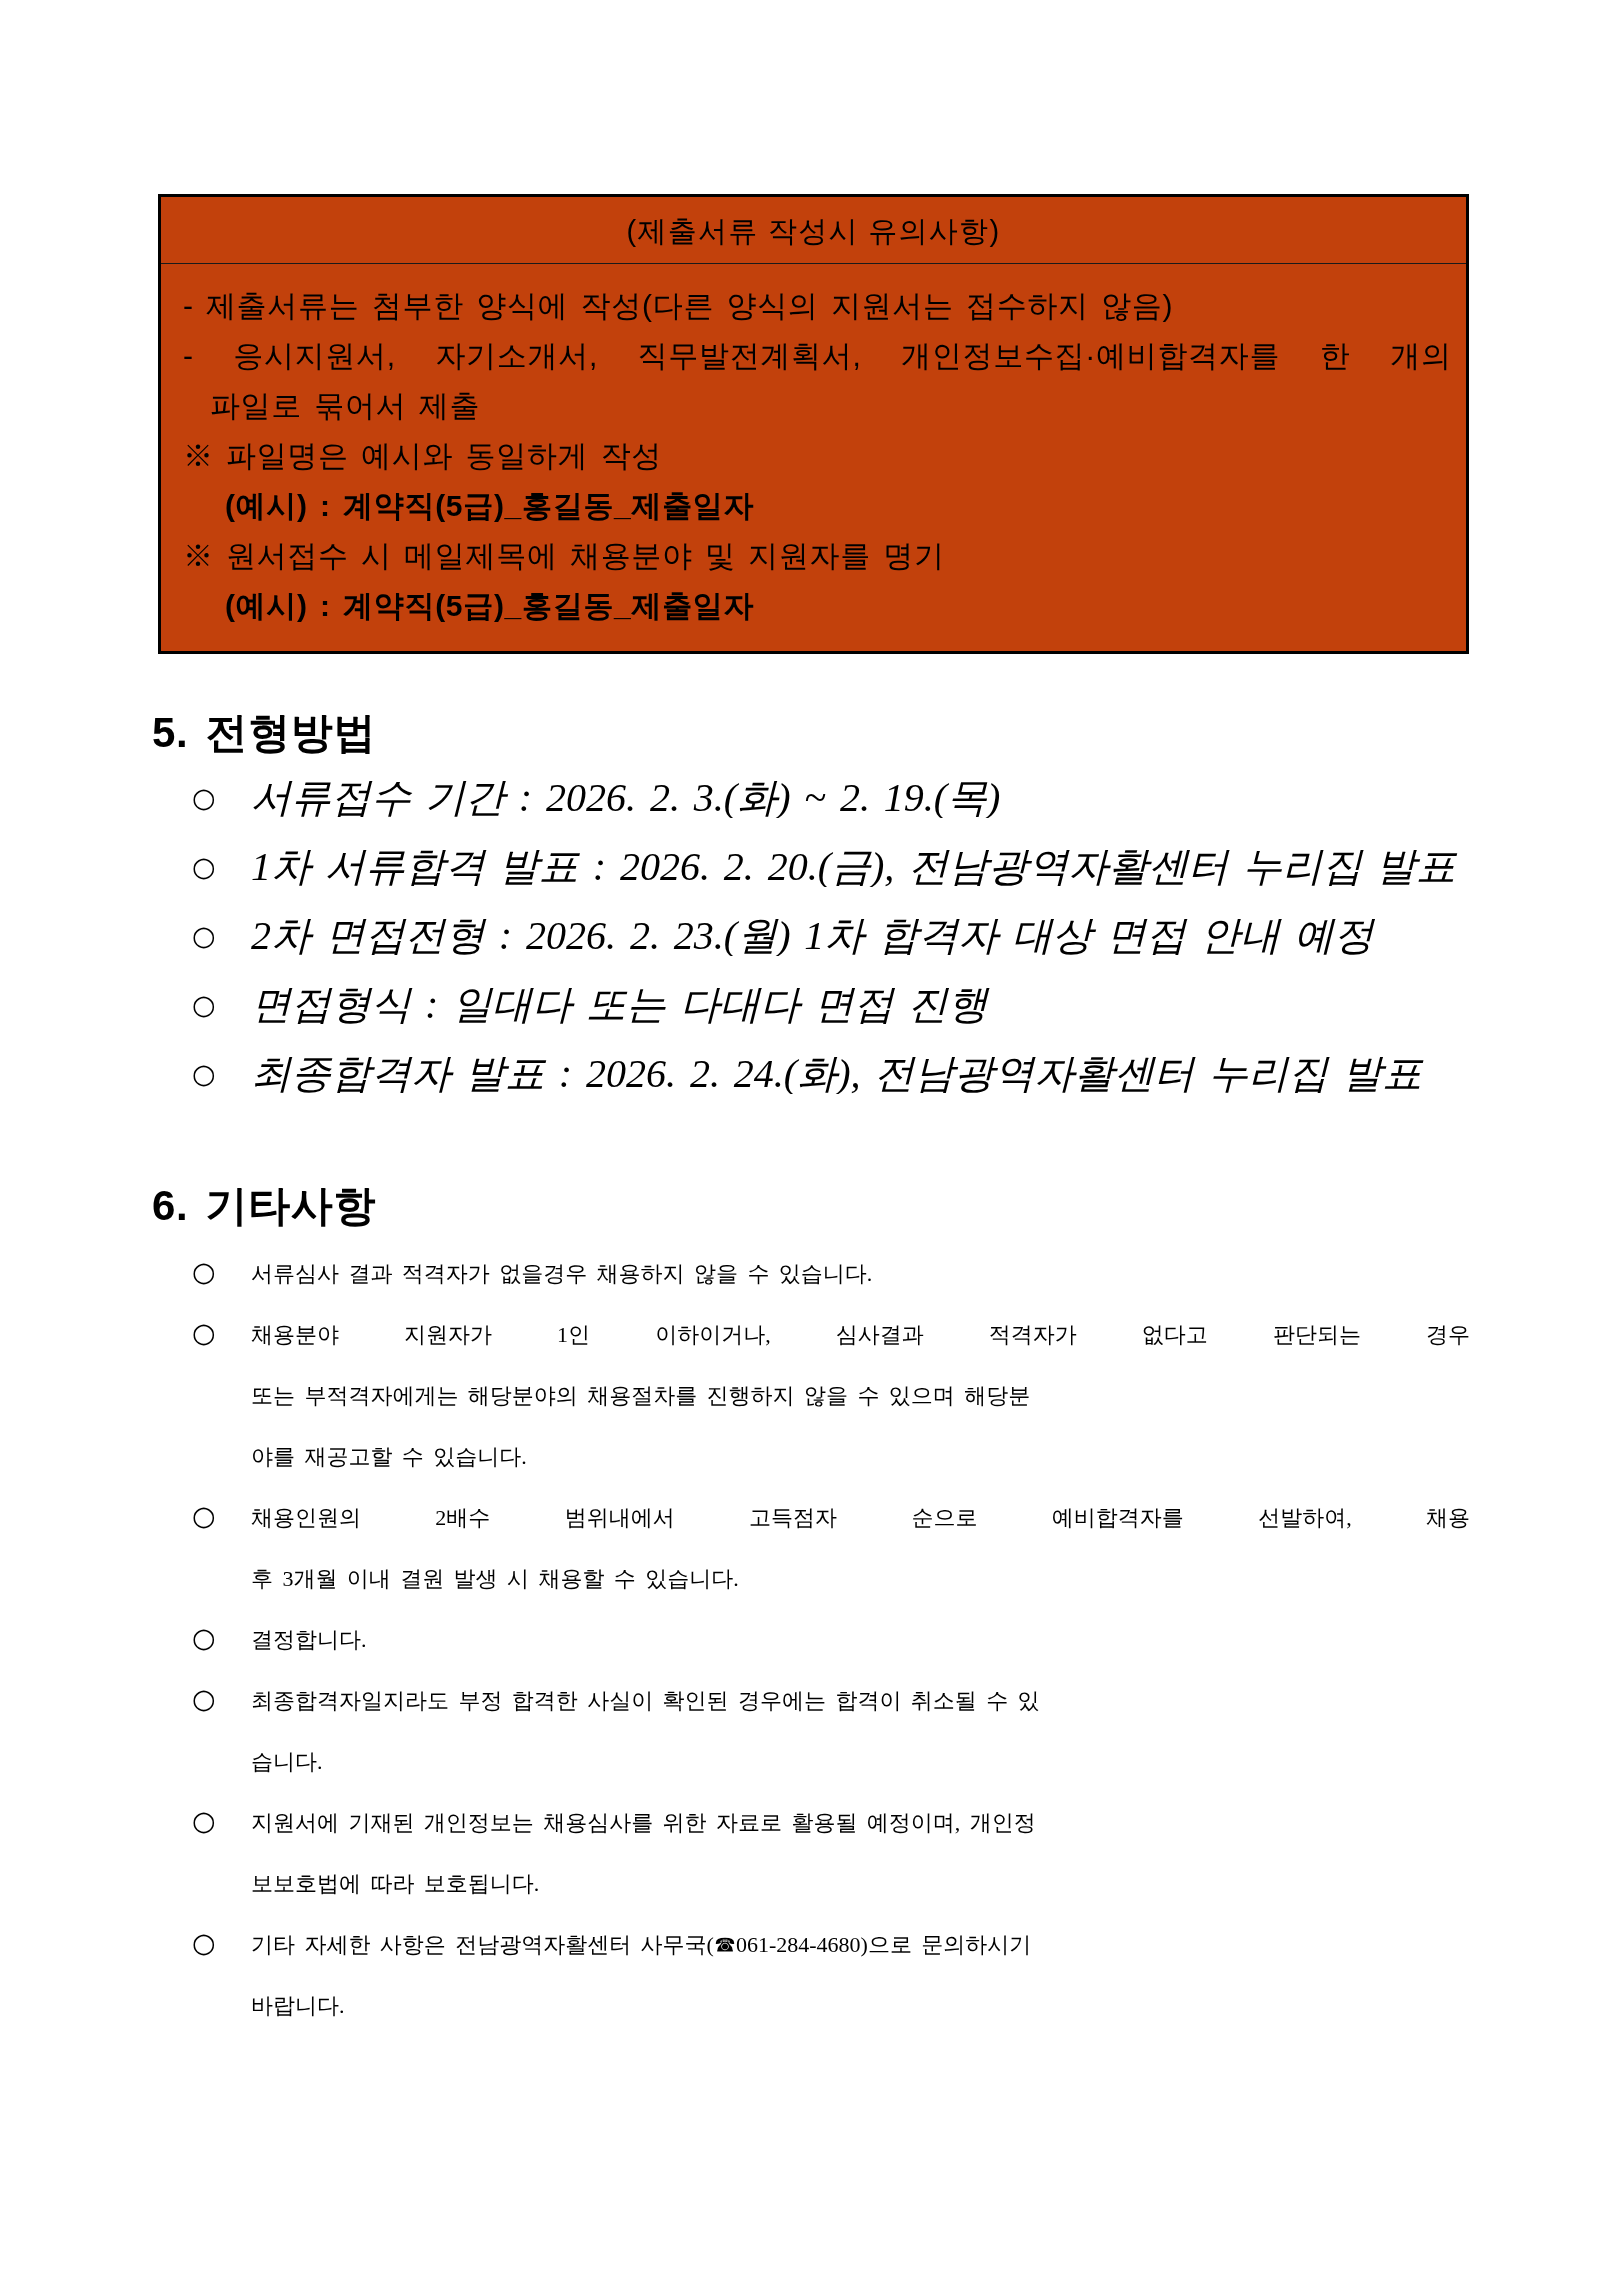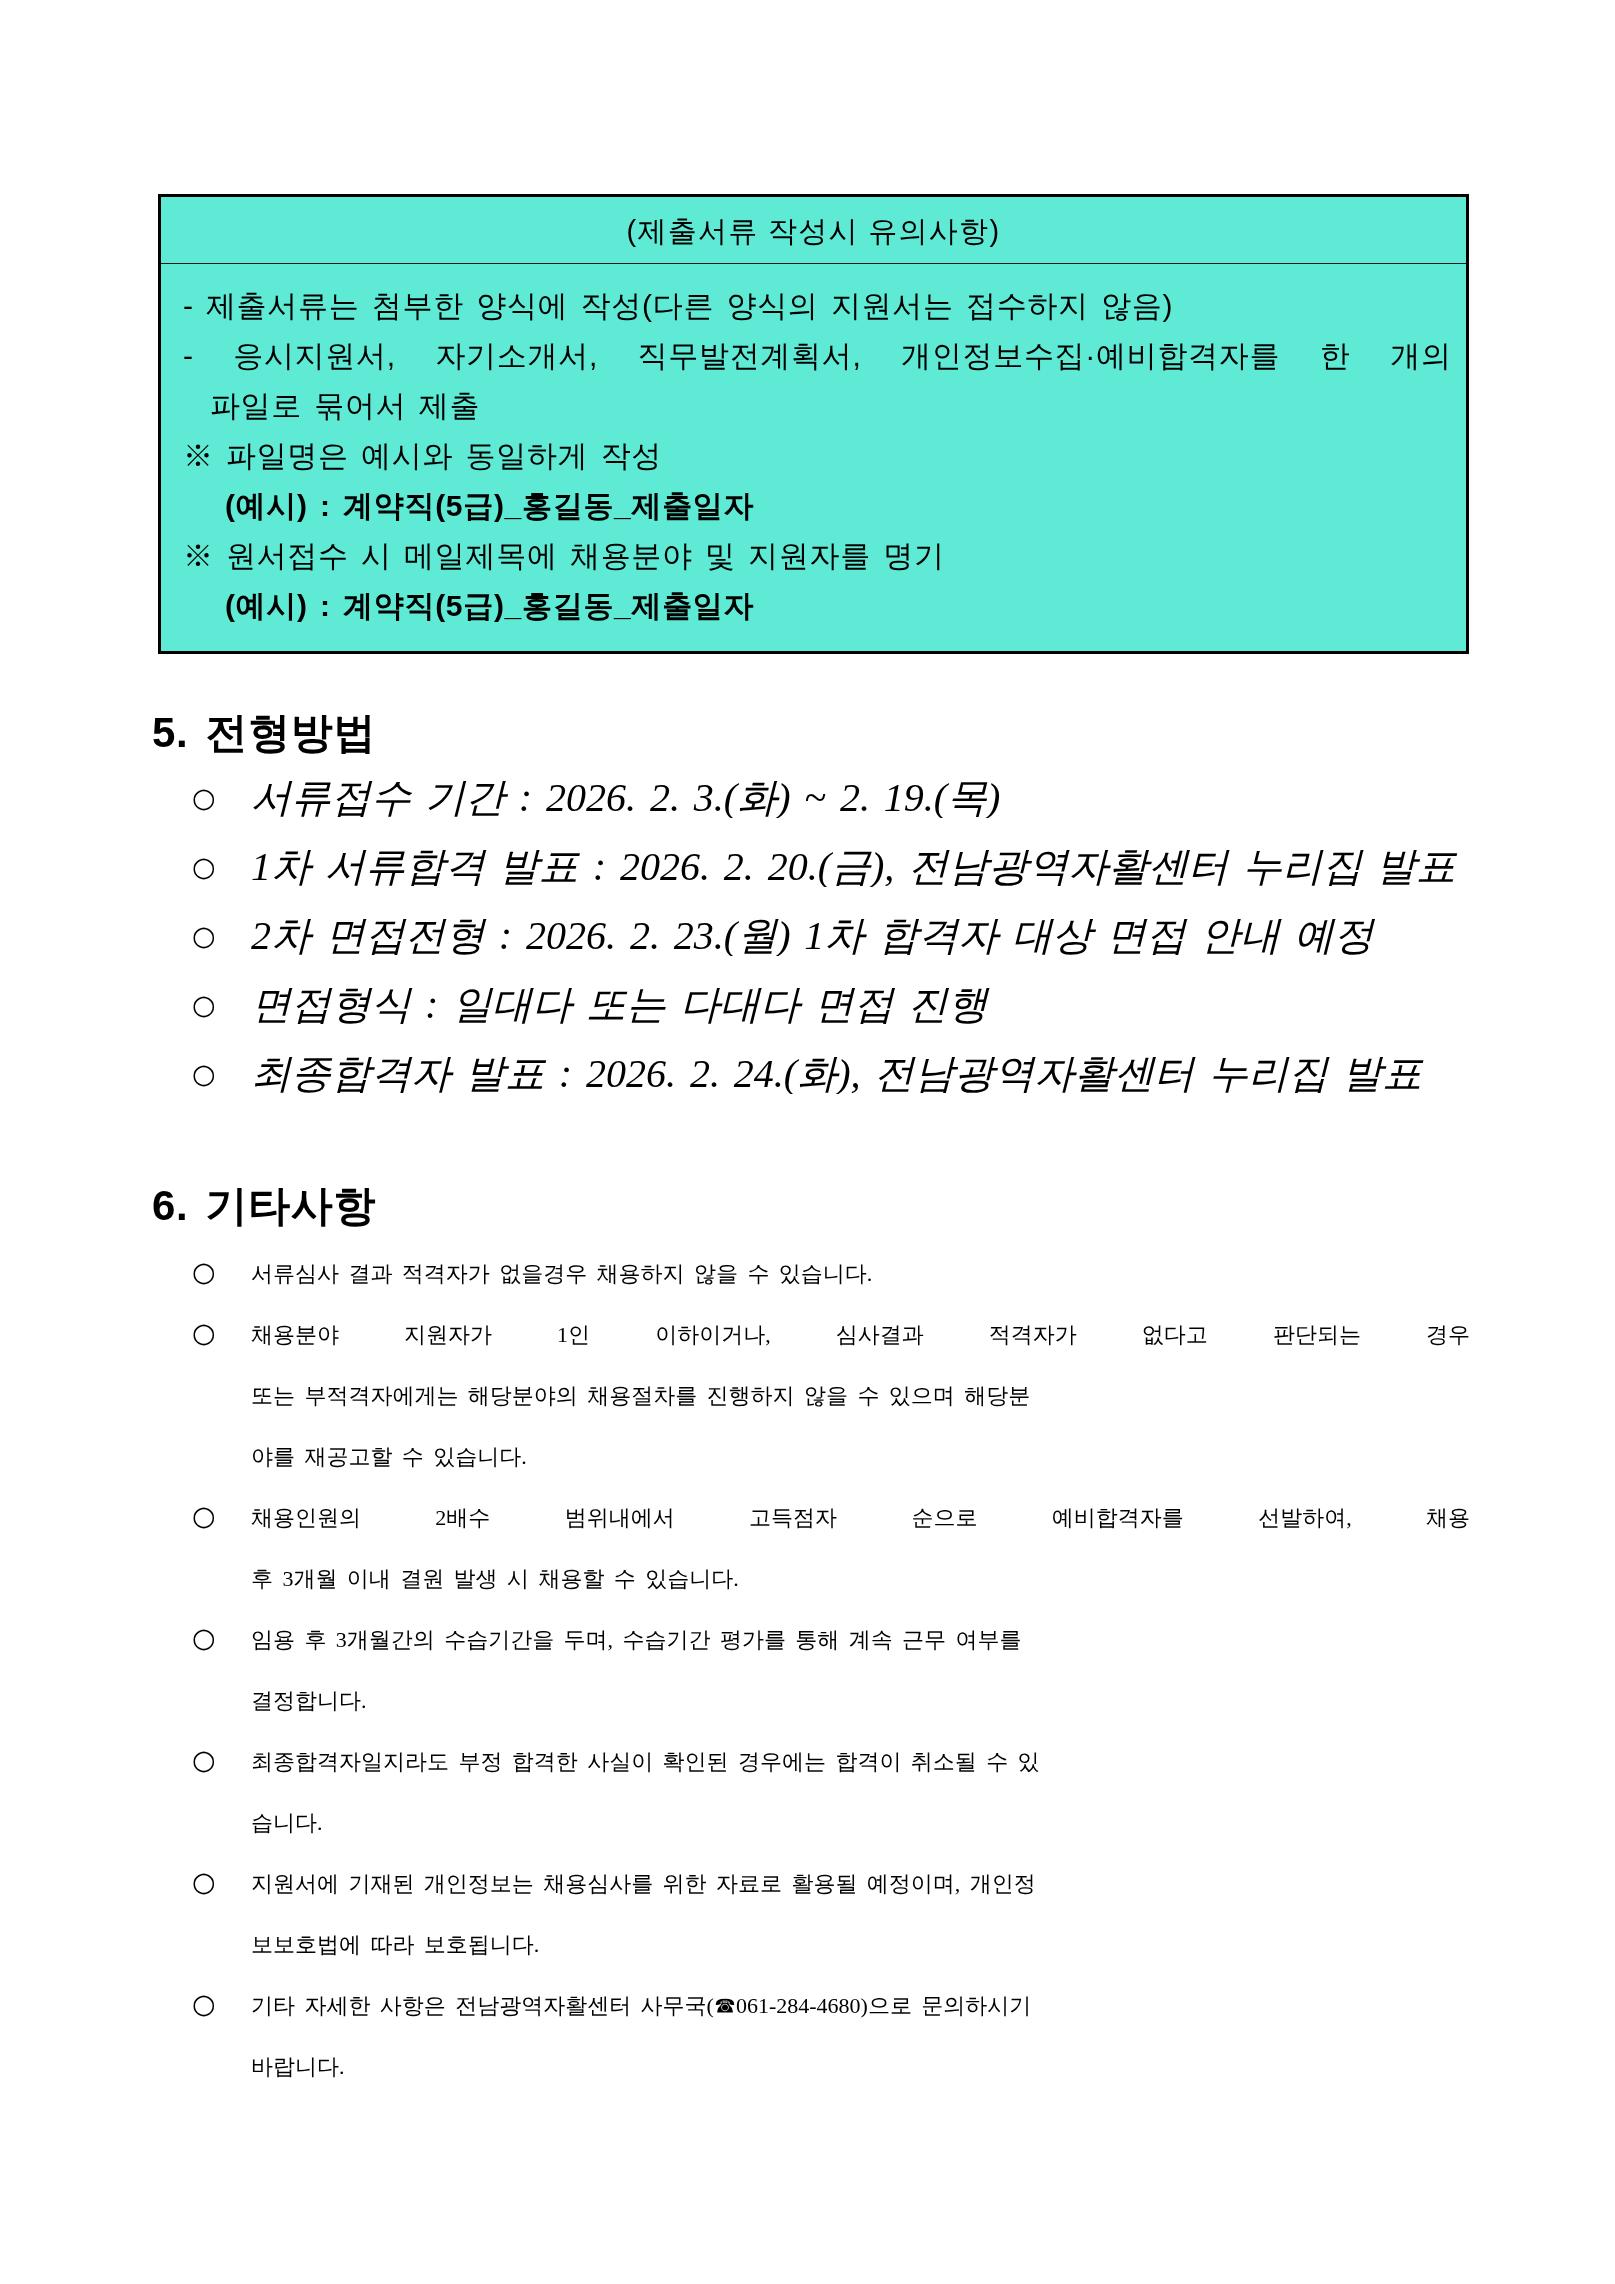--- a/index.html
+++ b/index.html
@@ -17,21 +17,21 @@
     top: 194px;
     width: 1318px;
   }
 
   
   .notice-box {
     box-sizing: border-box;
     margin-left: 5.9px;
     width: 1311px;
     border: 3.3px solid #000;
-    background: #5eead4;
+    background: #c2410c;
     font-family: "Liberation Sans", sans-serif;
   }
   .notice-title {
     font-size: 29px;
     line-height: 35px;
     text-align: center;
     letter-spacing: 1.3px;
     padding: 17px 0 14.3px 0;
     border-bottom: 1.3px solid #1a1a1a;
     white-space: nowrap;
@@ -168,21 +168,20 @@
       </div>
 
       <div class="item6">
         <span class="bullet">○</span>
         <div class="bline jlast">채용인원의 2배수 범위내에서 고득점자 순으로 예비합격자를 선발하여, 채용</div>
         <div class="bline">후 3개월 이내 결원 발생 시 채용할 수 있습니다.</div>
       </div>
 
       <div class="item6">
         <span class="bullet">○</span>
-        <div class="bline">임용 후 3개월간의 수습기간을 두며, 수습기간 평가를 통해 계속 근무 여부를</div>
         <div class="bline">결정합니다.</div>
       </div>
 
       <div class="item6">
         <span class="bullet">○</span>
         <div class="bline">최종합격자일지라도 부정 합격한 사실이 확인된 경우에는 합격이 취소될 수 있</div>
         <div class="bline">습니다.</div>
       </div>
 
       <div class="item6">

